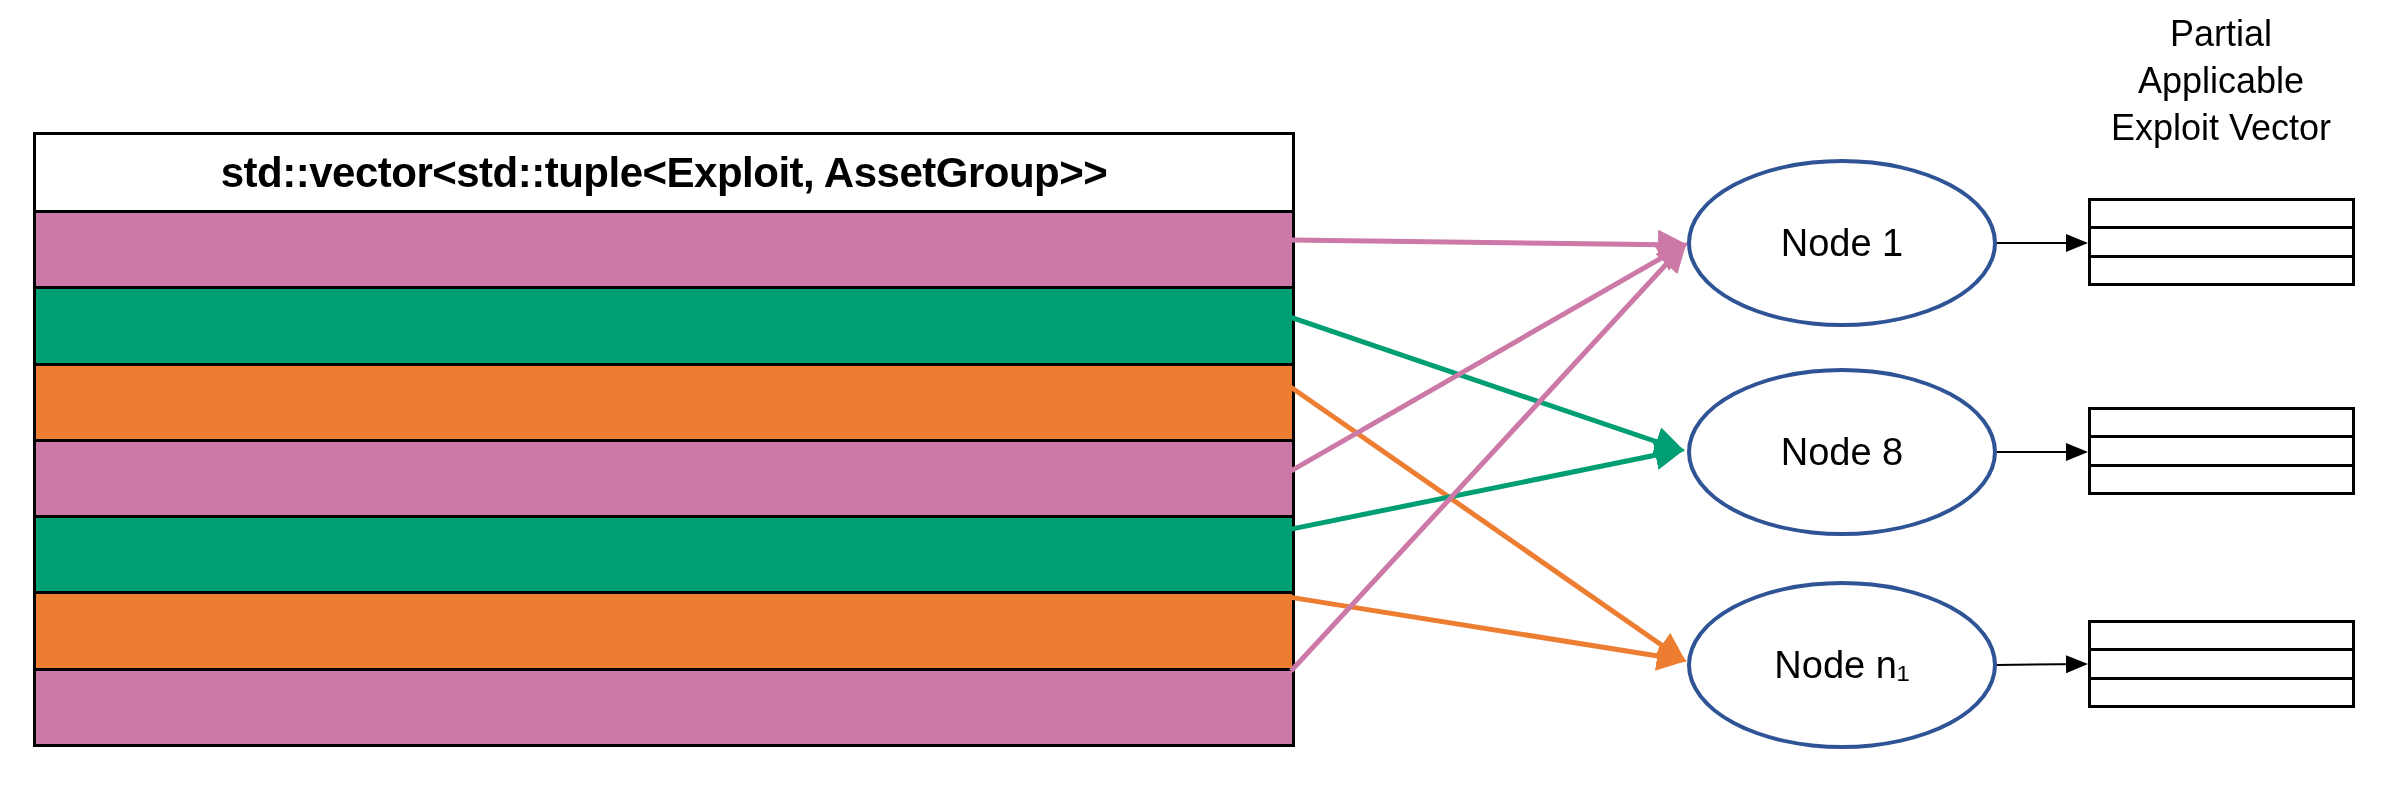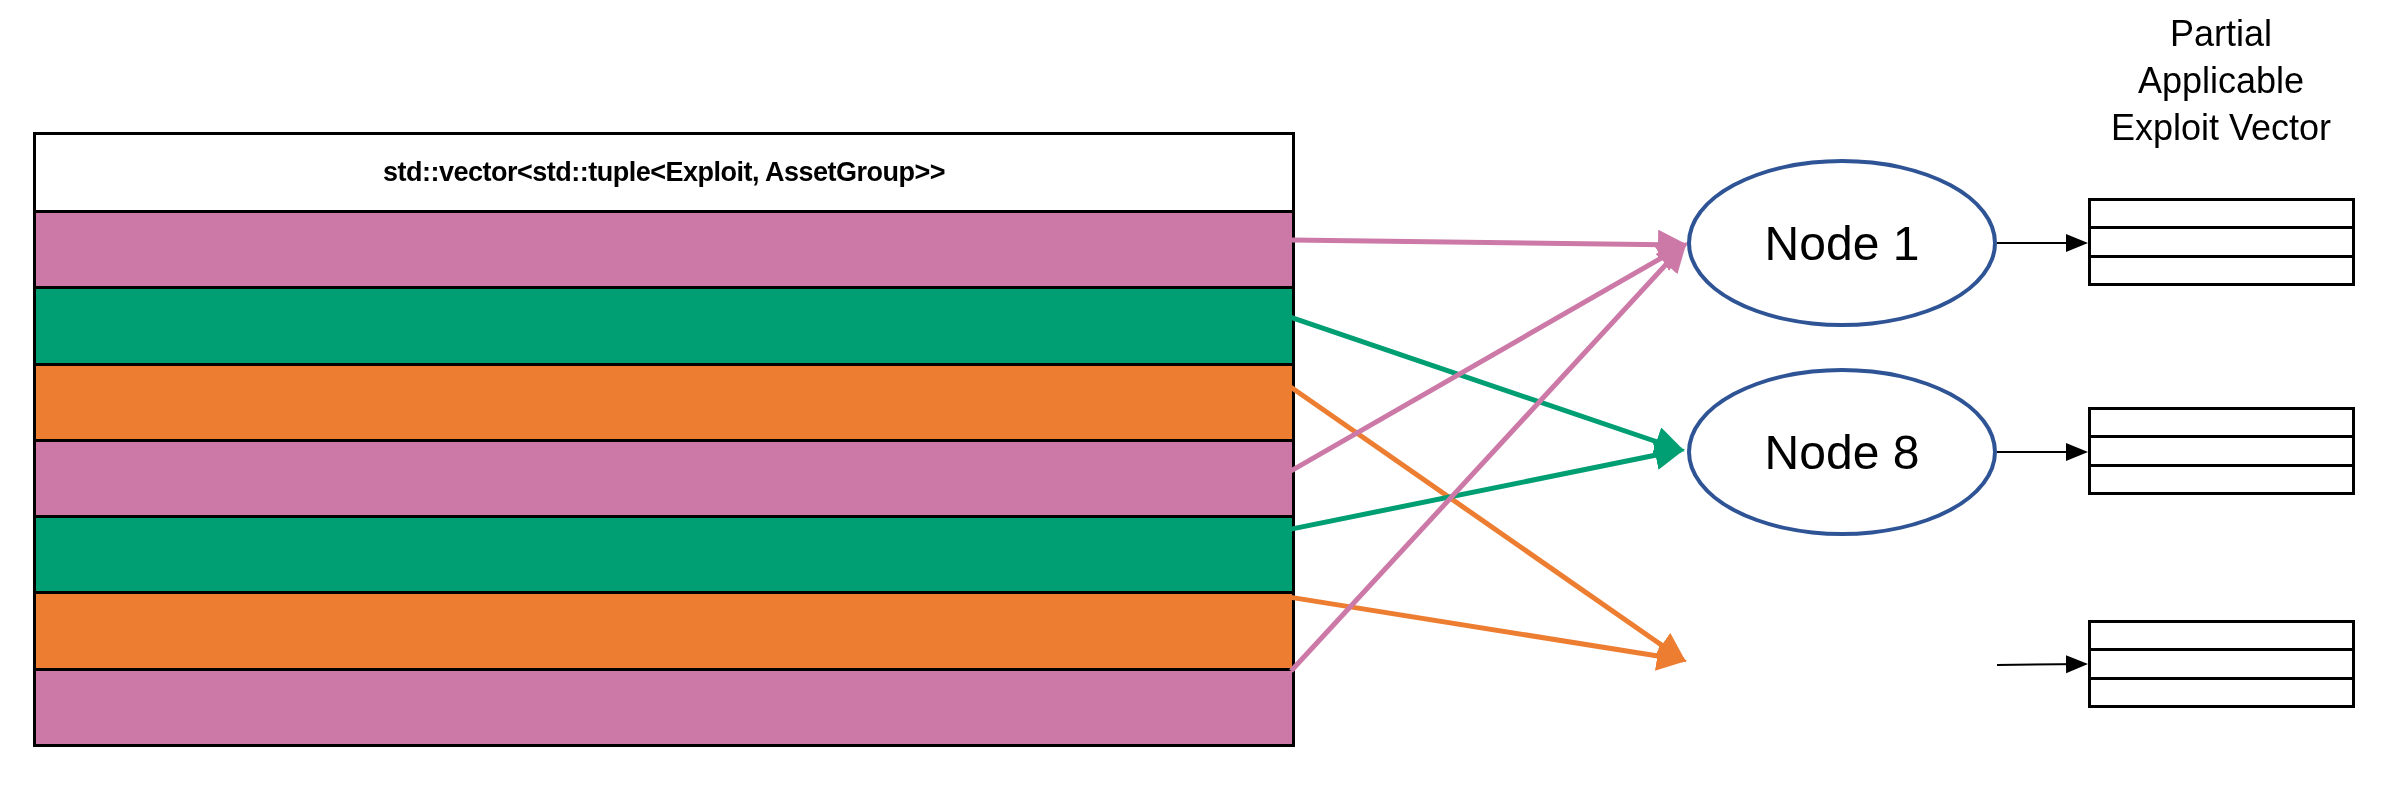--- a/index.html
+++ b/index.html
@@ -28,21 +28,21 @@
     display: flex;
     flex-direction: column;
     z-index: 0;
   }
   #vt-header {
     height: 75px;
     flex: 0 0 auto;
     display: flex;
     align-items: center;
     justify-content: center;
-    font-size: 27px;
+    font-size: 42px;
     font-weight: bold;
     color: #000;
     letter-spacing: -0.5px;
     background: #fff;
   }
   .vt-row {
     flex: 1 1 auto;
     border-top: 3px solid #000;
   }
 
@@ -62,21 +62,21 @@
     height: 160px;   
     border: 4px solid #2F5496;
     border-radius: 50%;
     background: #fff;
     display: flex;
     align-items: center;
     justify-content: center;
     z-index: 2;
   }
   .node-label {
-    font-size: 48px;
+    font-size: 38px;
     color: #000;
   }
   #node-1 { top: 159px; }
   #node-2 { top: 368px; }
   #node-3 { top: 581px; }
 
   
   .pvec {
     position: absolute;
     left: 2088px;
@@ -153,20 +153,23 @@
         <line x1="1997" y1="665" x2="2086" y2="664" stroke="#000000" stroke-width="2" marker-end="url(#ah-black)"></line>
       </g>
   </svg>
 
   <div class="node" id="node-1">
     <span class="node-label">Node 1</span>
   </div>
   <div class="node" id="node-2">
     <span class="node-label">Node 8</span>
   </div>
+  <div class="node" id="node-3">
+    <span class="node-label">Node n₁</span>
+  </div>
 
   <div id="pvec-title">
     <span>Partial</span>
     <span>Applicable</span>
     <span>Exploit Vector</span>
   </div>
 
   <div class="pvec" id="pvec-1">
     <div class="pvec-row"></div>
     <div class="pvec-row"></div>

